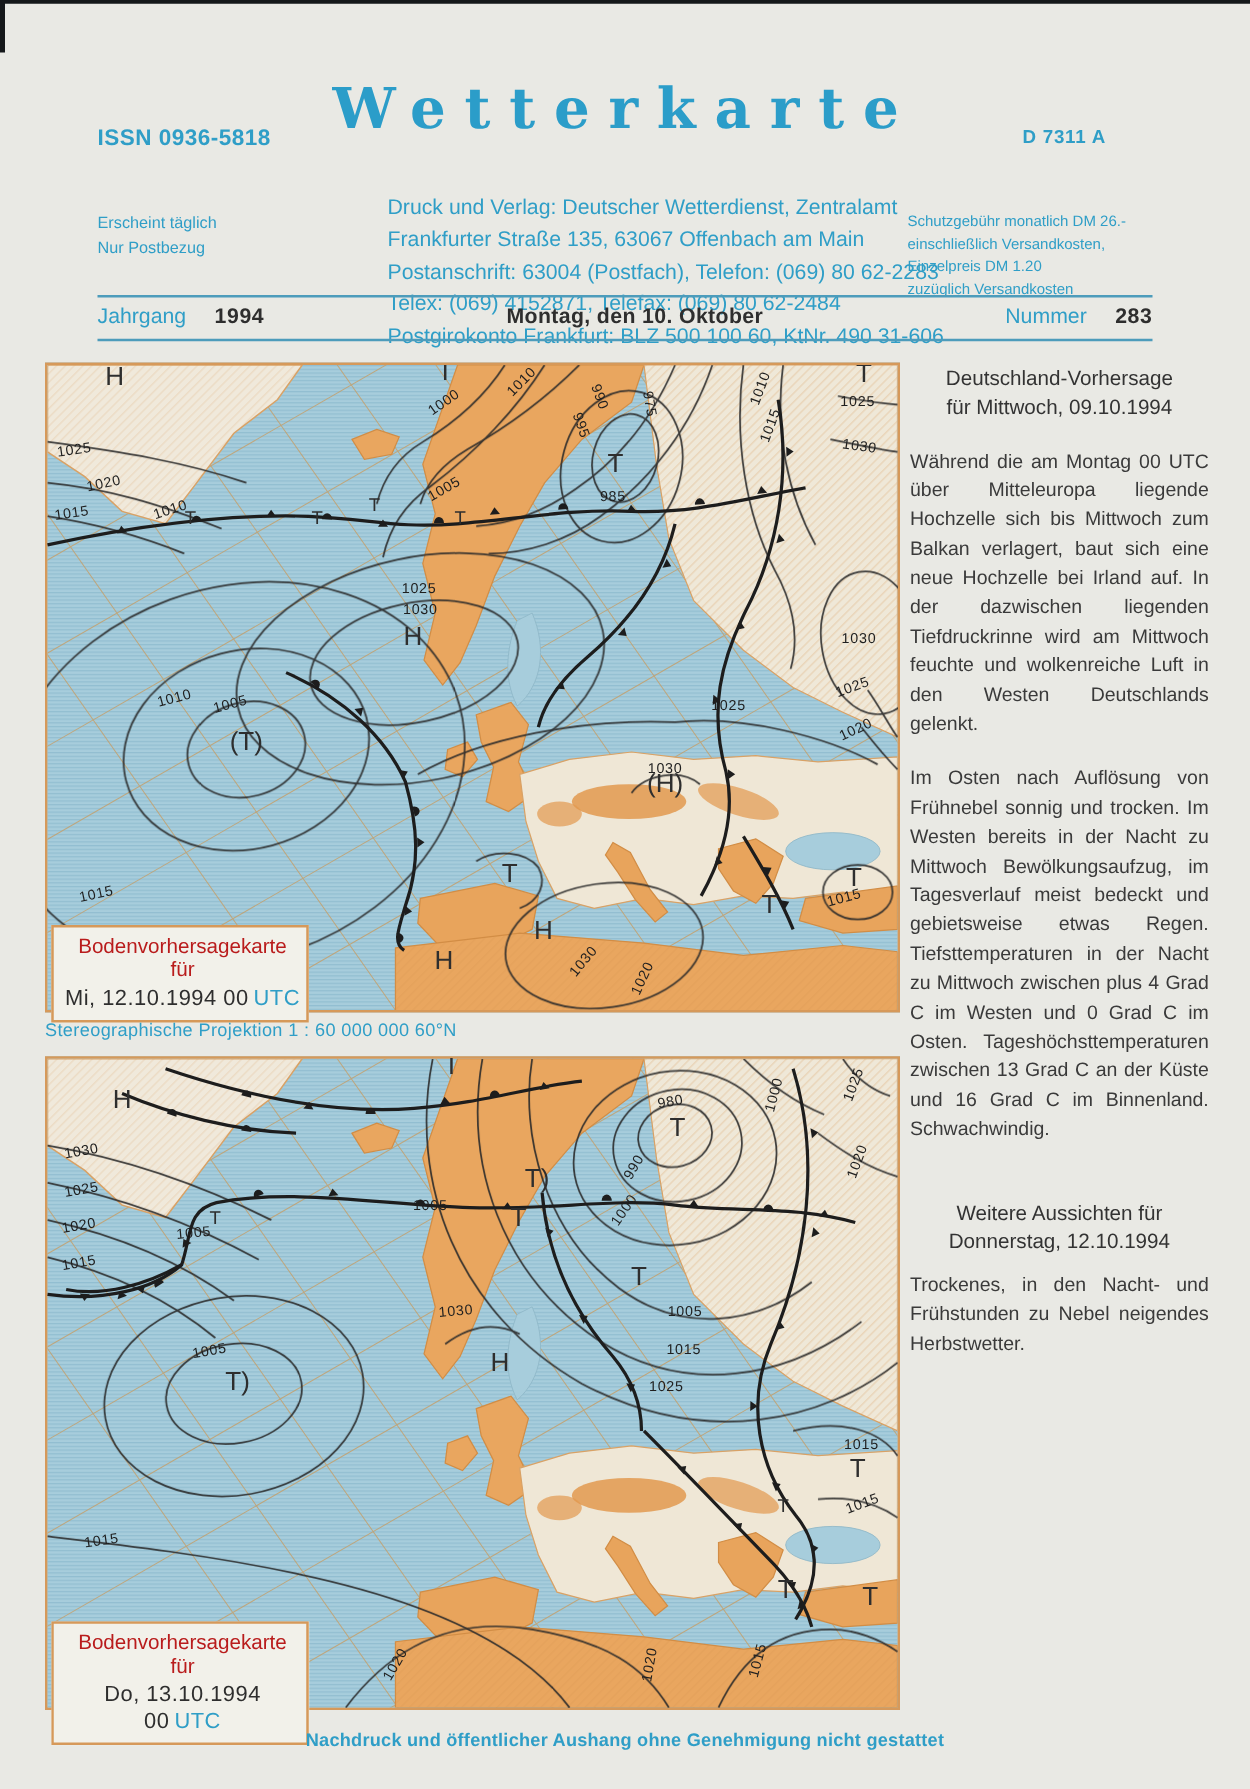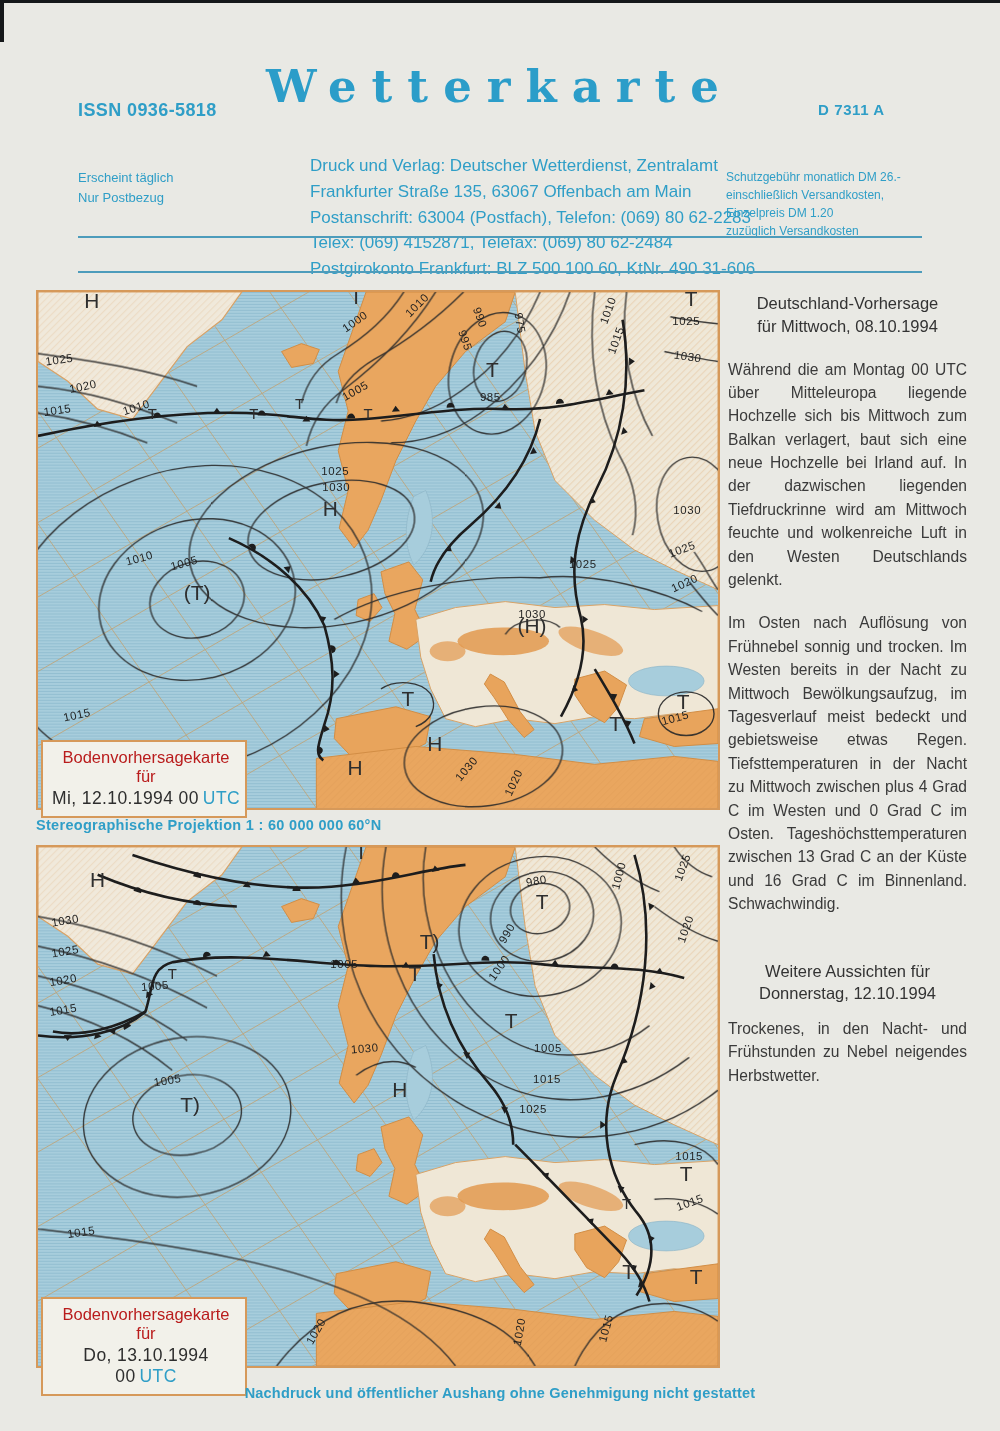--- a/index.html
+++ b/index.html
@@ -26,21 +26,21 @@
   .issue-row .val{color:#2e2e2e;font-weight:700;margin-left:18px;letter-spacing:.5px;}
   .issue-date{flex:1;text-align:center;color:#2e2e2e;font-weight:700;letter-spacing:.3px;}
   
   .map{position:absolute;border:2px solid #d6995a;background:#a7cddc;box-sizing:border-box;}
   .map svg{display:block;width:100%;height:100%;}
   .caption{position:absolute;left:3px;background:#f2f1ea;border:2px solid #d6995a;
            width:206px;padding:6px 4px 7px 8px;box-sizing:border-box;}
   .caption .l1{color:#b91c1c;font-size:16.5px;text-align:center;}
   .caption .l2{color:#2e2e2e;font-size:17.5px;text-align:center;margin-top:2px;letter-spacing:.4px;}
   .caption .utc{color:#2f9ec7;margin-left:4px;}
-  .proj-note{left:36px;top:817px;font-size:14.5px;font-weight:700;letter-spacing:.3px;}
+  .proj-note{left:36px;top:817px;font-size:14.5px;font-weight:400;letter-spacing:.3px;}
   
   .fc{left:728px;top:292px;width:239px;}
   .fc h3{margin:0;font-size:16.5px;font-weight:400;color:#333;text-align:center;line-height:1.38;}
   .fc p{margin:20px 0 0 0;font-size:15.6px;line-height:1.5;text-align:justify;color:#3a3a3a;}
   .fc .outlook-h{margin-top:44px;}
   .fc .outlook-t{margin-top:12px;}
   .footer{left:0;right:0;top:1385px;text-align:center;font-size:14.5px;font-weight:700;letter-spacing:.2px;}
   
   .plabel{font-family:"Liberation Sans",sans-serif;font-size:11.5px;fill:#1f1f1f;letter-spacing:.6px;text-anchor:middle;}
   .letter{font-family:"Liberation Sans",sans-serif;font-size:21px;fill:#2e2e2e;text-anchor:middle;}
@@ -65,20 +65,31 @@
 Frankfurter Straße 135, 63067 Offenbach am Main
 Postanschrift: 63004 (Postfach), Telefon: (069) 80 62-2283
 Telex: (069) 4152871, Telefax: (069) 80 62-2484
 Postgirokonto Frankfurt: BLZ 500 100 60, KtNr. 490 31-606</div>
   <div class="abs info-right accent pre">Schutzgebühr monatlich DM 26.-
 einschließlich Versandkosten,
 Einzelpreis DM 1.20
 zuzüglich Versandkosten</div>
 
   <div class="abs rule" style="top:236px"></div>
+  <div class="abs issue-row">
+    <span>
+      <span class="lab">Jahrgang</span>
+      <span class="val">1994</span>
+    </span>
+    <span class="issue-date">Montag, den 10. Oktober</span>
+    <span>
+      <span class="lab">Nummer</span>
+      <span class="val">283</span>
+    </span>
+  </div>
   <div class="abs rule" style="top:271px"></div>
 
   <div class="map" id="map1" style="left:36px;top:290px;width:684px;height:520px">
     <svg viewBox="0 0 684 520" preserveAspectRatio="none">
       <defs>
         <pattern id="seastripes" width="4" height="3" patternUnits="userSpaceOnUse">
           <rect width="4" height="3" fill="none"></rect>
             <rect width="4" height="1" fill="rgba(40,110,150,0.16)"></rect>
         </pattern>
         <pattern id="landhatch" width="5" height="5" patternUnits="userSpaceOnUse" patternTransform="rotate(45)">
@@ -339,21 +350,21 @@
         </g>
     </svg>
     <div class="caption" style="top:450px">
       <div class="l1">Bodenvorhersagekarte für</div>
       <div class="l2"><span>Do, 13.10.1994 00</span><span class="utc">UTC</span></div>
     </div>
   </div>
 
   <div class="abs fc">
     <h3 class="pre">Deutschland-Vorhersage
-für Mittwoch, 08.10.1994</h3>
+für Mittwoch, 09.10.1994</h3>
     <p>Während die am Montag 00 UTC über Mitteleuropa liegende Hochzelle sich bis Mittwoch zum Balkan verlagert, baut sich eine neue Hochzelle bei Irland auf. In der dazwischen liegenden Tiefdruckrinne wird am Mittwoch feuchte und wolkenreiche Luft in den Westen Deutschlands gelenkt.</p>
     <p>Im Osten nach Auflösung von Frühnebel sonnig und trocken. Im Westen bereits in der Nacht zu Mittwoch Bewölkungsaufzug, im Tagesverlauf meist bedeckt und gebietsweise etwas Regen. Tiefsttemperaturen in der Nacht zu Mittwoch zwischen plus 4 Grad C im Westen und 0 Grad C im Osten. Tageshöchsttemperaturen zwischen 13 Grad C an der Küste und 16 Grad C im Binnenland. Schwachwindig.</p>
     <h3 class="pre outlook-h">Weitere Aussichten für
 Donnerstag, 12.10.1994</h3>
     <p class="outlook-t">Trockenes, in den Nacht- und Frühstunden zu Nebel neigendes Herbstwetter.</p>
   </div>
 
   <div class="abs footer accent">Nachdruck und öffentlicher Aushang ohne Genehmigung nicht gestattet</div>
 </div>
 

